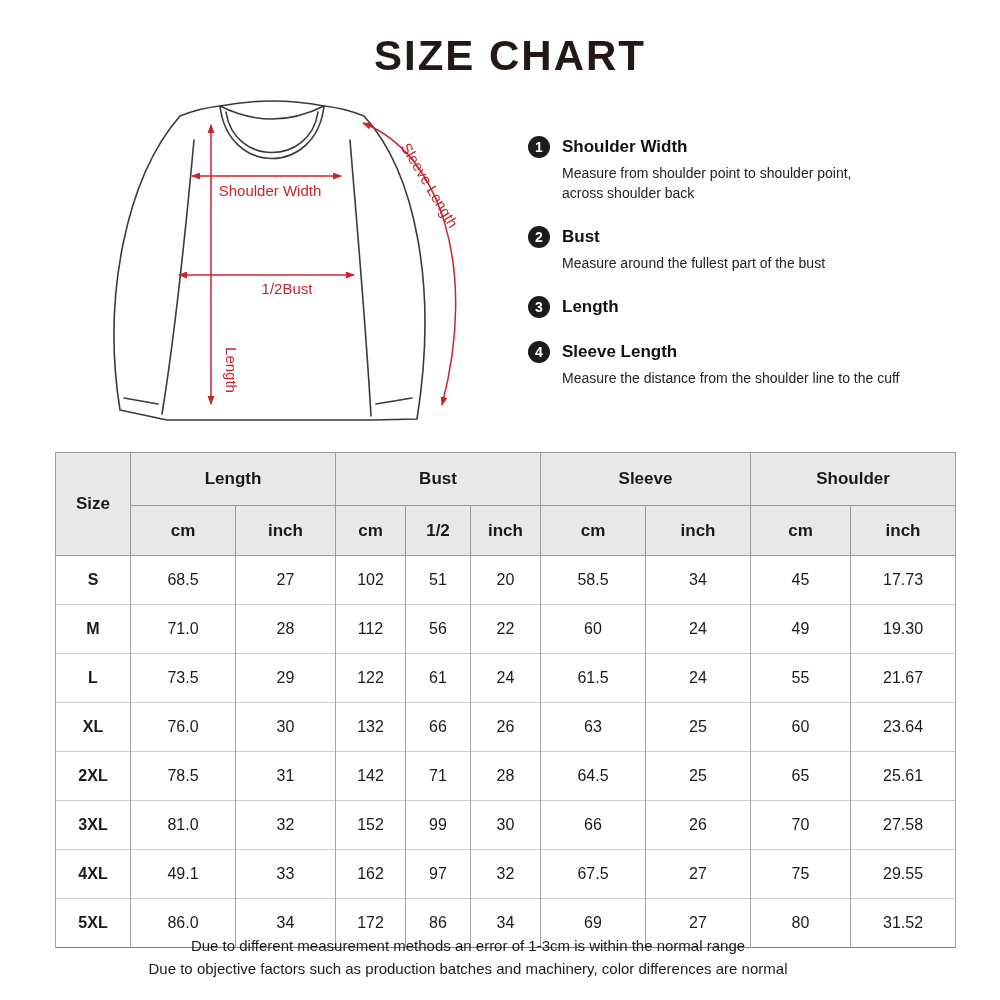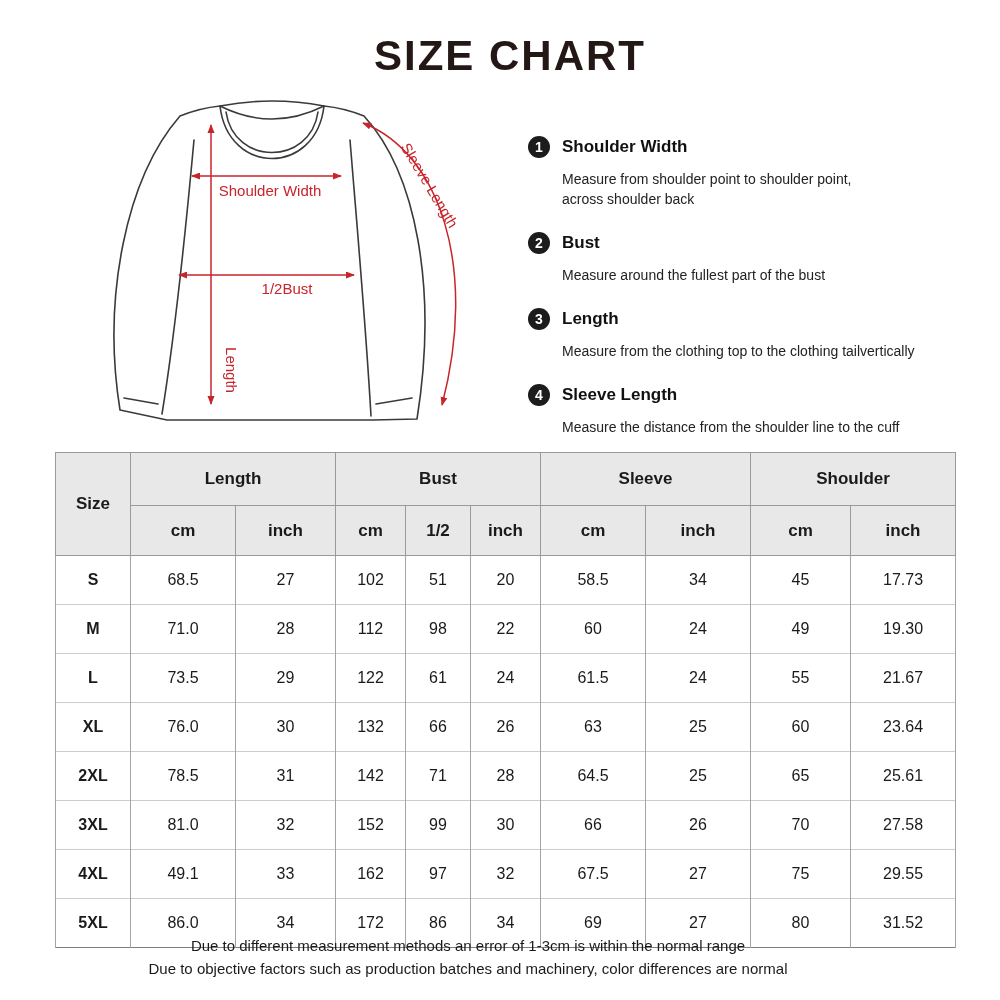--- a/index.html
+++ b/index.html
@@ -18,21 +18,21 @@
   
   .instructions{position:absolute;left:528px;top:136px;width:440px;}
   .instr-item{margin-bottom:23px;}
   .instr-head{display:flex;align-items:center;gap:12px;}
   .num-badge{
     width:22px;height:22px;border-radius:50%;background:#1c1c1c;color:#fff;
     font-size:14px;font-weight:bold;display:flex;align-items:center;justify-content:center;
     flex:0 0 22px;
   }
   .instr-title{font-size:17px;font-weight:bold;color:#111;}
-  .instr-body{margin:11px 0 0 34px;font-size:14px;line-height:20px;color:#222;}
+  .instr-body{margin:5px 0 0 34px;font-size:14px;line-height:20px;color:#222;}
   
   table.size-table{
     position:absolute;left:55px;top:452px;width:900px;
     border-collapse:collapse;table-layout:fixed;
     border:1px solid #7d7d7d;
   }
   .size-table th{
     background:#e8e8e8;border:1px solid #9a9a9a;
     font-size:17px;font-weight:bold;text-align:center;color:#1a1a1a;
   }
@@ -105,23 +105,20 @@
       <div class="instr-title">Bust</div>
     </div>
     <div class="instr-body">
       <div>Measure around the fullest part of the bust</div>
     </div>
   </div>
   <div class="instr-item">
     <div class="instr-head">
       <div class="num-badge">3</div>
       <div class="instr-title">Length</div>
-    </div>
-    <div class="instr-body">
-      <div>Measure from the clothing top to the clothing tailvertically</div>
     </div>
   </div>
   <div class="instr-item">
     <div class="instr-head">
       <div class="num-badge">4</div>
       <div class="instr-title">Sleeve Length</div>
     </div>
     <div class="instr-body">
       <div>Measure the distance from the shoulder line to the cuff</div>
     </div>
@@ -172,21 +169,21 @@
         <td>58.5</td>
         <td>34</td>
         <td>45</td>
         <td>17.73</td>
       </tr>
       <tr>
         <td class="size-col">M</td>
         <td>71.0</td>
         <td>28</td>
         <td>112</td>
-        <td>98</td>
+        <td>56</td>
         <td>22</td>
         <td>60</td>
         <td>24</td>
         <td>49</td>
         <td>19.30</td>
       </tr>
       <tr>
         <td class="size-col">L</td>
         <td>73.5</td>
         <td>29</td>

